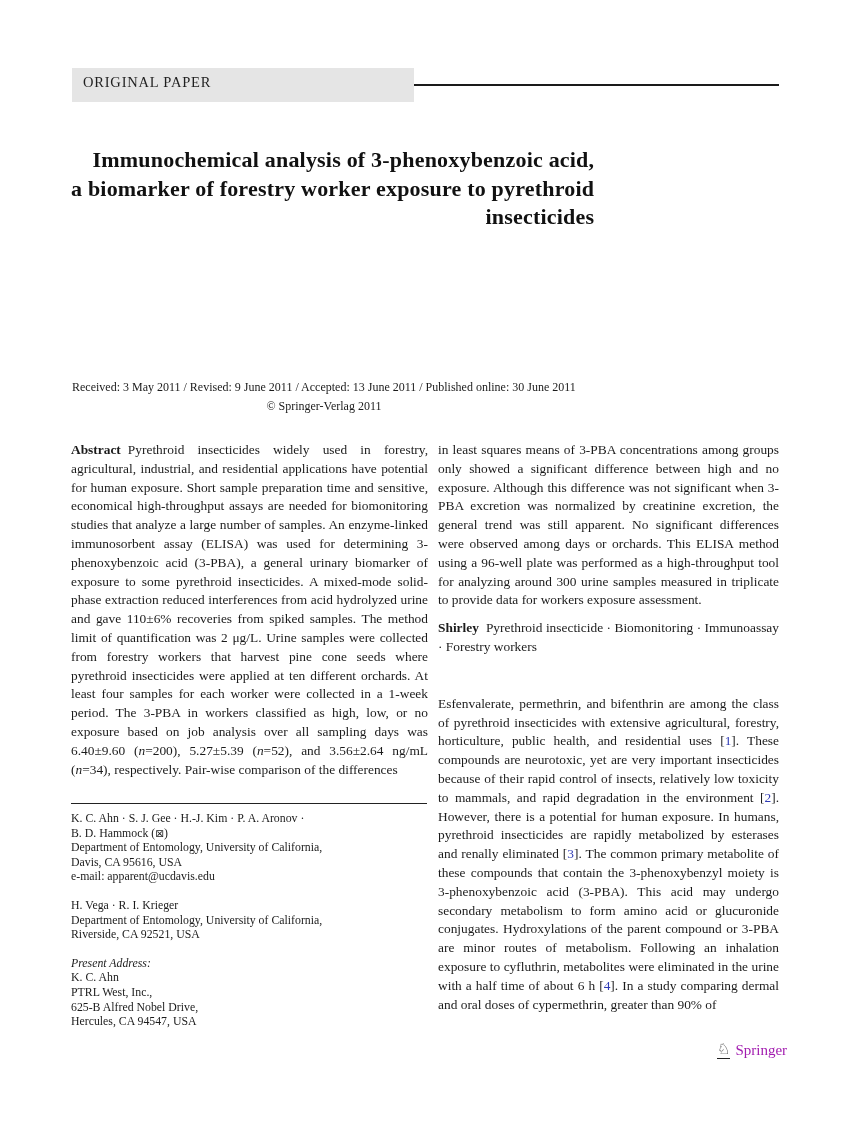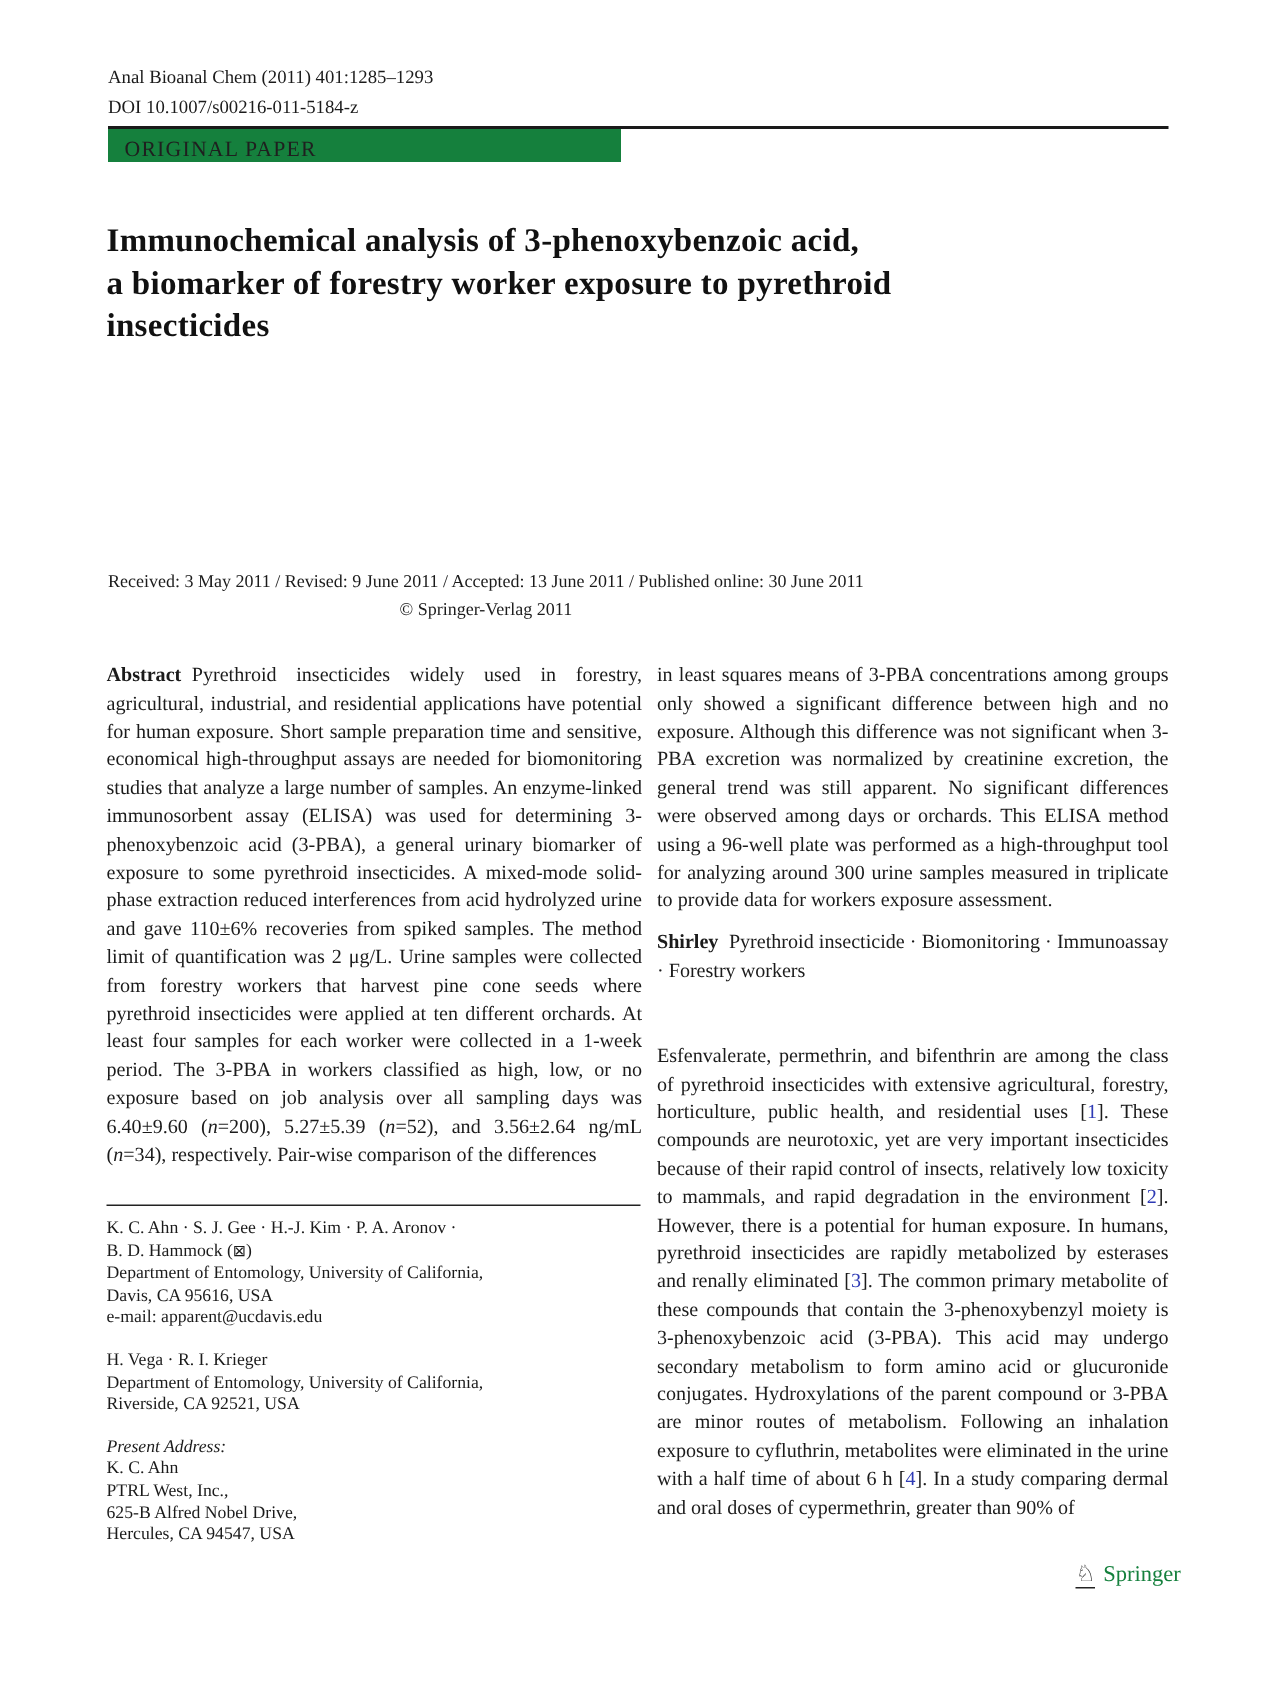--- a/index.html
+++ b/index.html
@@ -2,51 +2,47 @@
 <html><head>
 <meta charset="utf-8">
 <style>
   html,body { margin:0; padding:0; background:#ffffff; }
   .page {
     position:relative; width:850px; height:1129px; background:#ffffff;
     font-family:"Liberation Serif", serif; color:#1b1b1b; overflow:hidden;
   }
   .journal-info { position:absolute; left:72px; top:41px; font-size:12.5px; line-height:20px; }
   .header-rule { position:absolute; left:72px; top:84px; width:707px; height:2px; background:#1a1a1a; }
-  .section-band { position:absolute; left:72px; top:86px; width:342px; height:22px; background:#15803d; }
+  .section-band { position:absolute; left:72px; top:68px; width:342px; height:34px; background:#e5e5e5; }
   .section-band .band-label { display:block; padding:6px 0 0 11px; font-size:14.5px; letter-spacing:0.8px; color:#1f1f1f; }
-  .title { position:absolute; left:71px; top:146px; margin:0; font-size:22px; line-height:28.5px; font-weight:bold; color:#111; letter-spacing:0.2px; }
+  .title { position:absolute; left:71px; top:146px; margin:0; font-size:22px; line-height:28.5px; font-weight:bold; color:#111; letter-spacing:0.2px;text-align:right; }
   .authors { position:absolute; left:72px; top:257px; font-size:13.5px; font-weight:bold; line-height:18.4px; color:#151515; }
   .dates { position:absolute; left:72px; top:378px; font-size:12px; line-height:18.5px;text-align:center; }
   .col-left  { position:absolute; left:71px; top:441px; width:357px; height:360px; overflow:hidden; }
   .col-right { position:absolute; left:438px; top:441px; width:341px; height:615px; overflow:hidden; }
   .body-text { margin:0; font-size:13.4px; line-height:18.8px; text-align:justify; }
   .keywords { margin-top:9px; }
   .intro { margin-top:38px; }
   .b { font-weight:bold; }
   .label { margin-right:7px; }
   .it { font-style:italic; }
   .cite { color:#2e3ab5; }
   .fn-rule { position:absolute; left:71px; top:803px; width:356px; height:1.2px; background:#222222; }
   .footnote { position:absolute; left:71px; top:811px; width:357px; font-size:11.8px; line-height:14.6px; }
   .footnote .block { margin-bottom:14px; }
   .env { font-family:"DejaVu Sans", sans-serif; font-size:10.5px; }
   .springer { position:absolute; left:717px; top:1042px; display:flex; align-items:center; gap:5px; }
   .knight { font-family:"DejaVu Sans", sans-serif; font-size:15px; line-height:1; border-bottom:1.5px solid #222; padding-bottom:1px; color:#222; }
-  .wordmark { font-size:15px; color:#15803d; }
+  .wordmark { font-size:15px; color:#a21caf; }
 </style>
 </head>
 <body>
 
 <div class="page">
 
-  <div class="journal-info">
-    <div>Anal Bioanal Chem (2011) 401:1285–1293</div>
-    <div>DOI 10.1007/s00216-011-5184-z</div>
-  </div>
 
   <div class="header-rule"></div>
 
   <div class="section-band">
     <span class="band-label">ORIGINAL PAPER</span>
   </div>
 
   <h1 class="title">
     <div>Immunochemical analysis of 3-phenoxybenzoic acid,</div>
     <div>a biomarker of forestry worker exposure to pyrethroid</div>

